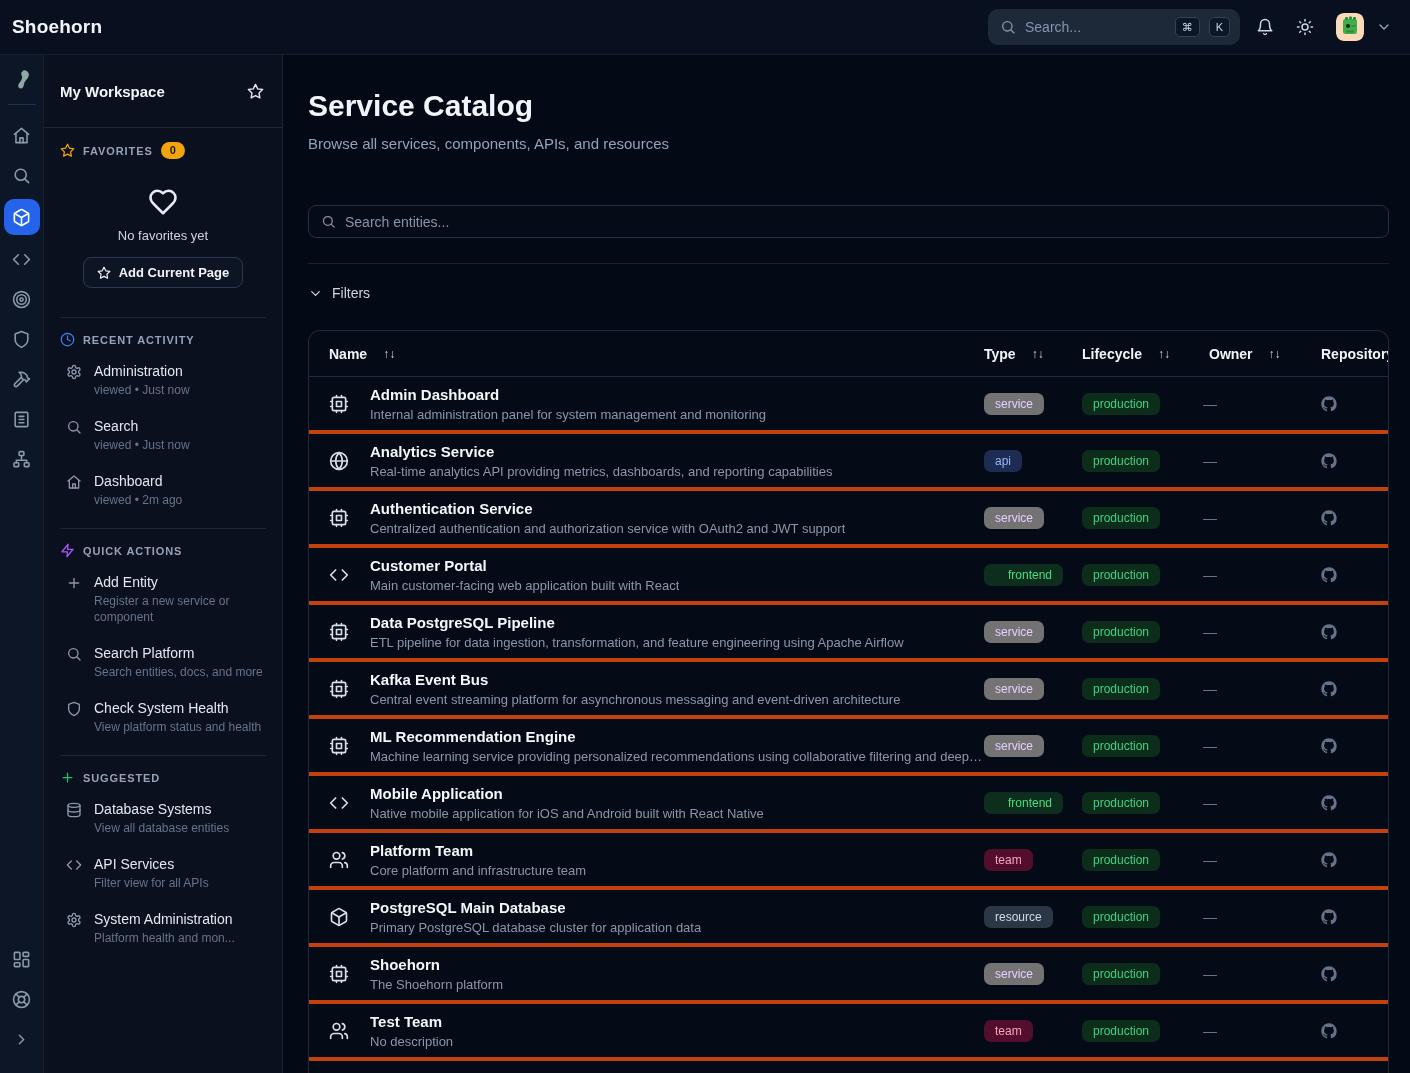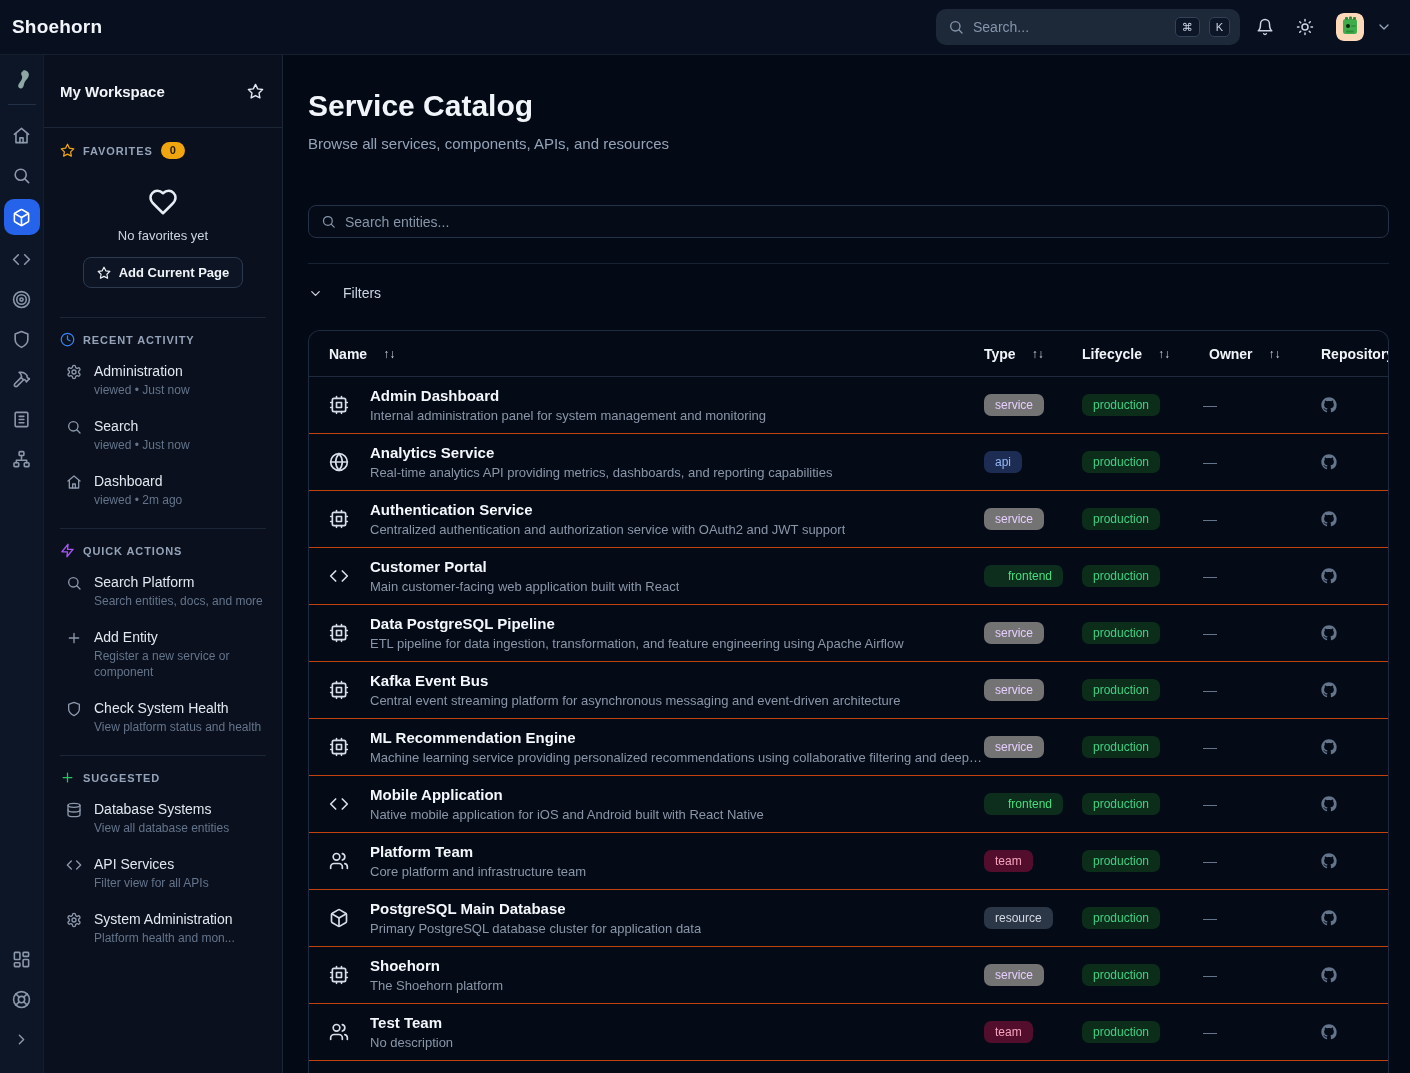--- a/index.html
+++ b/index.html
@@ -13,21 +13,21 @@
   .ic { stroke:currentColor; fill:none; stroke-width:2; stroke-linecap:round; stroke-linejoin:round; }
 
   
   .topbar {
     height:55px; background:#081020; border-bottom:1px solid #15202f;
     display:flex; align-items:center; padding:0 16px 0 12px;
   }
   .brand { font-size:19px; font-weight:700; letter-spacing:.2px; }
   .topbar-right { margin-left:auto; display:flex; align-items:center; gap:10px; }
   .gsearch {
-    width:304px; height:36px; background:#1d2838; border-radius:10px;
+    width:252px; height:36px; background:#1d2838; border-radius:10px;
     display:flex; align-items:center; gap:9px; padding:0 10px 0 12px;
     color:#8596ac; cursor:pointer;
   }
   .gsearch-label { flex:1; font-size:14px; }
   .kbd {
     background:#0d1626; border:1px solid #33415a; border-radius:5px;
     font-size:11px; color:#c9d4e3; padding:2px 6px; line-height:14px;
   }
   .icon-btn { background:none; border:none; color:#cbd5e1; padding:6px; cursor:pointer; }
   .avatar {
@@ -105,37 +105,37 @@
     color:#8795a8;
   }
   .entity-search input {
     flex:1; background:none; border:none; outline:none; color:#e2e8f0; font-size:14px;
     font-family:inherit;
   }
   .entity-search input::placeholder { color:#8795a8; }
 
   .hr { border-top:1px solid #17ython222f; border-top:1px solid #172234; margin-top:25px; }
   .filters-row {
-    margin-top:21px; display:flex; align-items:center; gap:20px; color:#cbd5e1;
+    margin-top:21px; display:flex; align-items:center; gap:9px; color:#cbd5e1;
     font-size:14px; cursor:pointer; width:max-content;
   }
 
   
   .table {
     margin-top:29px; border:1px solid #1e2a3d; border-bottom:none;
     border-radius:12px 12px 0 0; overflow:hidden; background:#040b17;
   }
   .t-grid { display:grid; grid-template-columns:1fr 98px 113px 114px 79px; align-items:center; }
   .t-head { height:46px; border-bottom:1px solid #1e2a3d; }
   .t-h {
     font-size:14px; font-weight:700; color:#f1f5f9; display:flex; align-items:center; gap:16px;
   }
   .t-h.first { padding-left:20px; }
   .sort { color:#cbd5e1; font-size:12px; background:none; border:none; cursor:pointer; padding:0; }
-  .t-row { height:57px; border-bottom:1px solid #c2410c; cursor:pointer; }
+  .t-row { height:57px; border-bottom:4px solid #c2410c; cursor:pointer; }
   .name-cell { display:flex; align-items:center; gap:21px; padding-left:20px; min-width:0; }
   .ent-icon { color:#d7dee8; flex:none; }
   .ent-name { font-size:15px; font-weight:700; color:#f4f7fb; line-height:19px; }
   .ent-desc { font-size:13px; color:#8a96a8; line-height:17px; margin-top:2px; white-space:nowrap; overflow:hidden; text-overflow:ellipsis; }
   .badge {
     display:inline-block; font-size:12px; padding:3px 11px; border-radius:7px; line-height:16px;
     width:max-content;
   }
   .badge--service  { background:#737373; color:#e6cdff; }
   .badge--api      { background:#1c2c52; color:#96b7f7; }
@@ -487,37 +487,37 @@
         <span class="c-purple">
             <svg class="ic" width="15" height="15">
               <use href="#i-zap"></use>
             </svg>
           </span>
         <span class="sec-title">QUICK ACTIONS</span>
       </div>
       <div class="side-item">
         <span class="si-icon">
             <svg class="ic" width="16" height="16">
+              <use href="#i-plus"></use>
+            </svg>
+          </span>
+        <div>
+            <div class="si-title">Add Entity</div>
+        <div class="si-sub">Register a new service or component</div>
+          </div>
+      </div>
+      <div class="side-item">
+        <span class="si-icon">
+            <svg class="ic" width="16" height="16">
               <use href="#i-search"></use>
             </svg>
           </span>
         <div>
             <div class="si-title">Search Platform</div>
         <div class="si-sub">Search entities, docs, and more</div>
-          </div>
-      </div>
-      <div class="side-item">
-        <span class="si-icon">
-            <svg class="ic" width="16" height="16">
-              <use href="#i-plus"></use>
-            </svg>
-          </span>
-        <div>
-            <div class="si-title">Add Entity</div>
-        <div class="si-sub">Register a new service or component</div>
           </div>
       </div>
       <div class="side-item">
         <span class="si-icon">
             <svg class="ic" width="16" height="16">
               <use href="#i-shield"></use>
             </svg>
           </span>
         <div>
             <div class="si-title">Check System Health</div>

